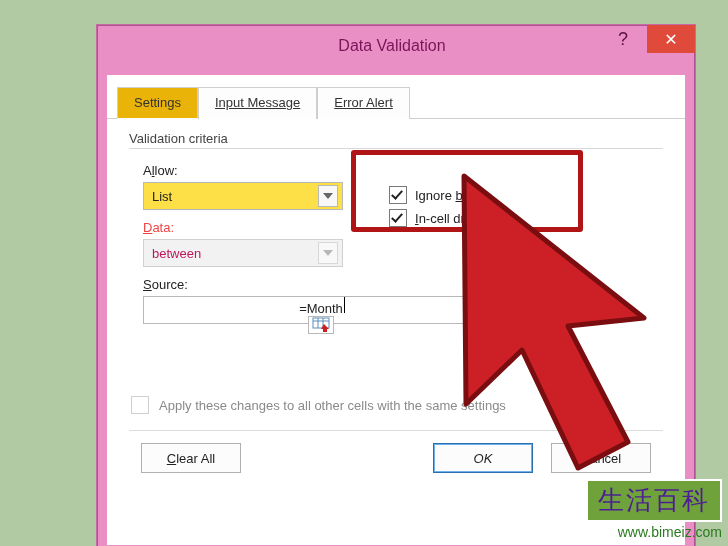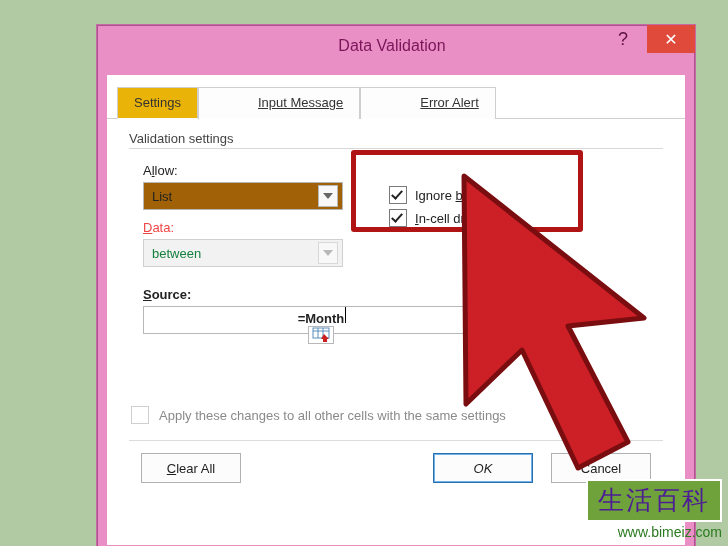--- a/index.html
+++ b/index.html
@@ -67,21 +67,21 @@
     margin-right:0;
     margin-bottom:-1px;
     color:#333;
     cursor:default;
   }
   .tab.active {
     background:#eab308;
     border-bottom:1px solid #fff;
     text-align:right;
   }
-  .tab .u { text-decoration:underline;margin-left:43px; }
+  .tab .u { text-decoration:underline; }
 
   .content {
     padding:12px 22px 10px 22px;
   }
 
   .fieldset-label {
     color:#444;
     margin-bottom:2px;
   }
   .hr {
@@ -95,25 +95,25 @@
   .col-right { flex:1; padding-top:22px; }
 
   label.fldlabel { display:block; margin:4px 0 4px 0; color:#222; }
   label.fldlabel.disabled { color:#ef4444; }
   .u { text-decoration:underline; }
 
   .combo {
     display:flex; align-items:center;
     width:200px; height:28px;
     border:1px solid #b8b8b8;
-    background:#a16207;
+    background:#fde047;
     padding:0 4px 0 8px;
     justify-content:space-between;
   }
-  .combo.disabled { background:#f2f2f2; color:#15803d; border-color:#d0d0d0; }
+  .combo.disabled { background:#f2f2f2; color:#be185d; border-color:#d0d0d0; }
   .combo .drop {
     width:20px; height:22px;
     border:1px solid #b8b8b8;
     display:flex; align-items:center; justify-content:center;
     background:#f8f8f8;
   }
   .combo.disabled .drop { border-color:#d8d8d8; }
   .caret-down {
     width:0;height:0;border-left:5px solid transparent;border-right:5px solid transparent;border-top:6px solid #666;
   }
@@ -125,21 +125,21 @@
   .cb {
     width:18px;height:18px;border:1px solid #7a7a7a;background:#fff;
     display:flex;align-items:center;justify-content:center;
   }
   .cb.disabled { border-color:#cfcfcf; }
   .cb .check {
     width:11px;height:6px;border-left:2px solid #222;border-bottom:2px solid #222;
     transform:rotate(-48deg) translate(0px,-2px);
   }
 
-  .source-row { margin-top:20px; padding-left:14px;font-weight:bold; }
+  .source-row { margin-top:10px; padding-left:14px; }
   .source-input {
     display:flex; align-items:center;
     width:350px; height:28px;
     border:1px solid #b8b8b8;
     background:#fff;
     padding:0 0 0 8px;
     justify-content:space-between;
     flex-direction:column;
   }
   .source-input .txt { flex:1; }
@@ -223,21 +223,21 @@
 
   <div class="client">
 
     <div class="tabs">
       <div class="tab active"><span>Settings</span></div>
       <div class="tab"><span class="u">Input Message</span></div>
       <div class="tab"><span class="u">Error Alert</span></div>
     </div>
 
     <div class="content">
-      <div class="fieldset-label">Validation settings</div>
+      <div class="fieldset-label">Validation criteria</div>
       <hr class="hr">
 
       <div class="row">
         <div class="col-left">
           <label class="fldlabel"><span>A</span><span class="u">l</span><span>low:</span></label>
           <div class="combo">
             <span>List</span>
             <span class="drop">
                 <span class="caret-down"></span>
               </span>

